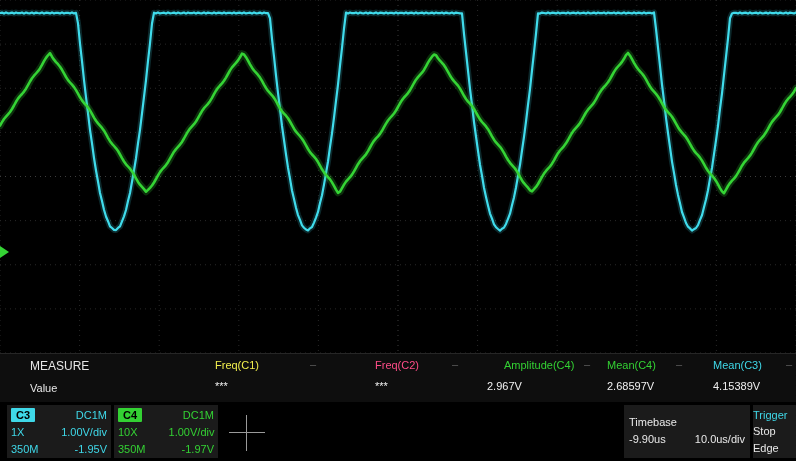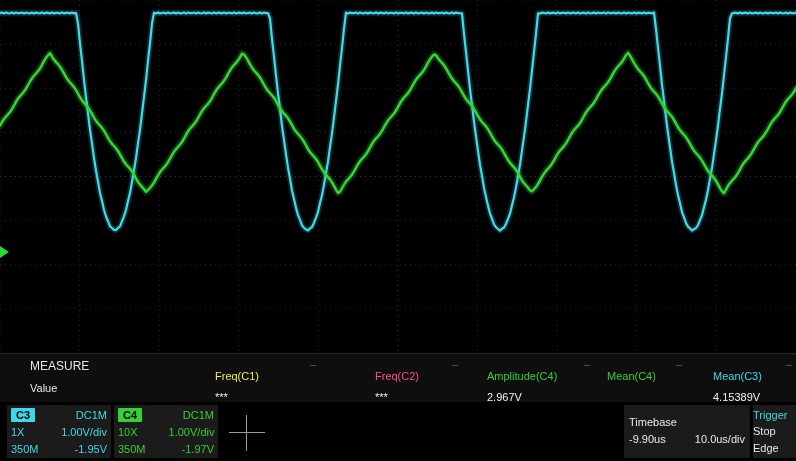--- a/index.html
+++ b/index.html
@@ -9,21 +9,21 @@
   .display{position:absolute;left:0;top:0;width:796px;height:353px;background:#000;}
   #wave-svg{display:block;}
   .trig-arrow{position:absolute;left:0;top:246px;width:0;height:0;
               border-top:6px solid transparent;border-bottom:6px solid transparent;
               border-left:9px solid #33d133;}
   
   .measure-bar{position:absolute;left:0;top:353px;width:796px;height:49px;
                background:#0e0e0e;border-top:1px solid #262626;box-sizing:border-box;}
   .m-title{position:absolute;left:30px;top:5px;color:#e6e6e6;font-size:12px;}
   .m-rowlabel{position:absolute;left:30px;top:28px;color:#e6e6e6;font-size:11px;}
-  .m-item{position:absolute;top:16px;width:150px;}
+  .m-item{position:absolute;top:5px;width:150px;}
   .m-label{display:block;font-size:11px;}
   .m-value{display:block;margin-top:9px;color:#f0f0f0;font-size:11px;}
   .m0{left:215px}.m1{left:375px}.m2{left:487px}.m3{left:607px}.m4{left:713px}
   .m-sep{position:absolute;top:4px;color:#5f5f5f;font-size:11px;}
   .s0{left:310px}.s1{left:452px}.s2{left:584px}.s3{left:676px}.s4{left:786px}
   
   .bottom-bar{position:absolute;left:0;top:402px;width:796px;height:59px;background:#000;}
   .panel{position:absolute;top:3px;height:53px;background:#1b1b1b;box-sizing:border-box;font-size:11px;}
   .ch-panel{width:104px;padding:2px 4px;}
   .ch0{left:7px}.ch1{left:114px}
@@ -81,25 +81,26 @@
 
     <div class="m-item m0">
       <span class="m-label" style="color: rgb(242, 239, 77);">Freq(C1)</span>
       <span class="m-value">***</span>
     </div>
     <div class="m-item m1">
       <span class="m-label" style="color: rgb(255, 77, 136);">Freq(C2)</span>
       <span class="m-value">***</span>
     </div>
     <div class="m-item m2">
-      <span class="m-label" style="color: rgb(51, 209, 51);">Amplitude(C4)</span>
+      <span class="m-label" style="color: rgb(51, 209, 51); margin-left: 17px;">Amplitude(C4)</span>
       <span class="m-value">2.967V</span>
     </div>
     <div class="m-item m3">
       <span class="m-label" style="color: rgb(51, 209, 51);">Mean(C4)</span>
+      <span class="m-value">2.68597V</span>
     </div>
     <div class="m-item m4">
       <span class="m-label" style="color: rgb(63, 216, 232);">Mean(C3)</span>
       <span class="m-value">4.15389V</span>
     </div>
 
     <span class="m-sep s0">–</span>
     <span class="m-sep s1">–</span>
     <span class="m-sep s2">–</span>
     <span class="m-sep s3">–</span>

